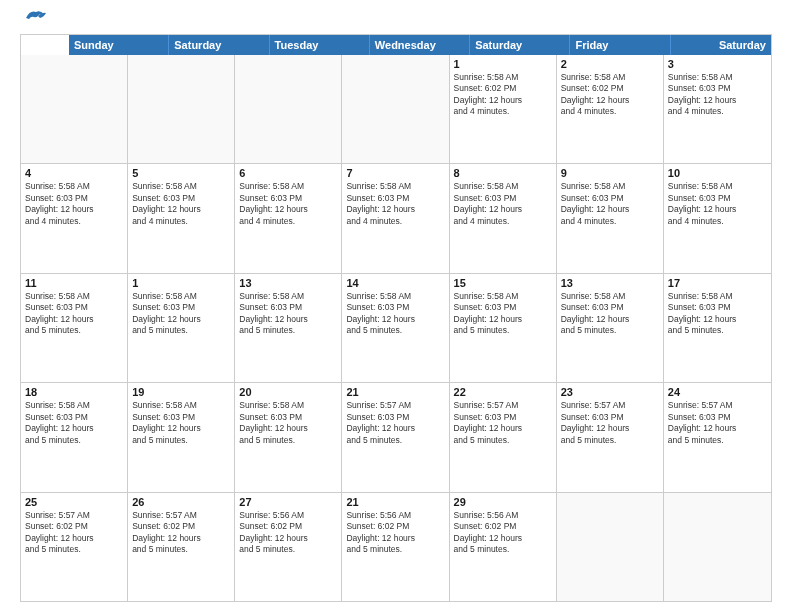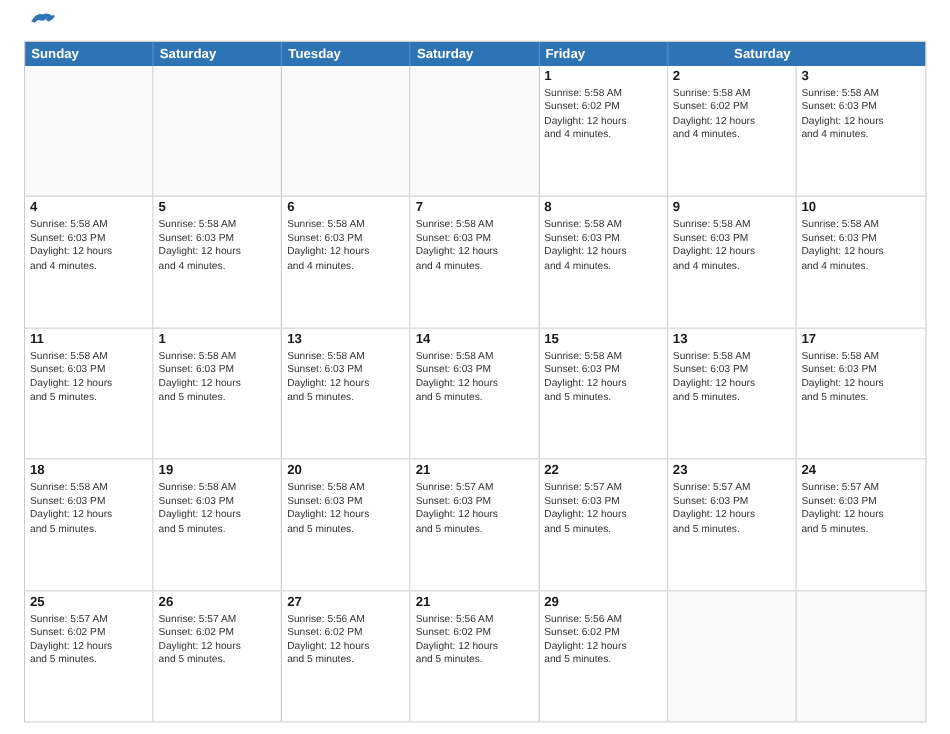--- a/index.html
+++ b/index.html
@@ -50,20 +50,21 @@
     .calendar {
       flex: 1;
       display: flex;
       flex-direction: column;
       border: 1px solid #ccc;
     }
     .cal-header {
       display: grid;
       grid-template-columns: repeat(7, 1fr);
       background: #2e74b5;
+      margin-left: 48px;
     }
     .cal-header-cell {
       color: #fff;
       font-size: 11px;
       font-weight: bold;
       padding: 4px 5px;
       border-right: 1px solid #4a90d9;
       text-align: left;
     }
     .cal-header-cell:last-child { border-right: none; text-align: right; }
@@ -122,20 +123,21 @@
       <div class="month-title"></div>
       <div class="location"></div>
     </div>
   </div>
 
   <div class="calendar">
     <div class="cal-header">
     <div class="cal-header-cell">Sunday</div>
         <div class="cal-header-cell">Saturday</div>
         <div class="cal-header-cell">Tuesday</div>
+        <div class="cal-header-cell">Wednesday</div>
         <div class="cal-header-cell">Saturday</div>
         <div class="cal-header-cell">Friday</div>
         <div class="cal-header-cell">Saturday</div>
       </div>
     <div class="cal-body">
     <div class="cal-row">
           <div class="cal-cell empty"></div>
           <div class="cal-cell empty"></div>
           <div class="cal-cell empty"></div>
           <div class="cal-cell empty"></div>

